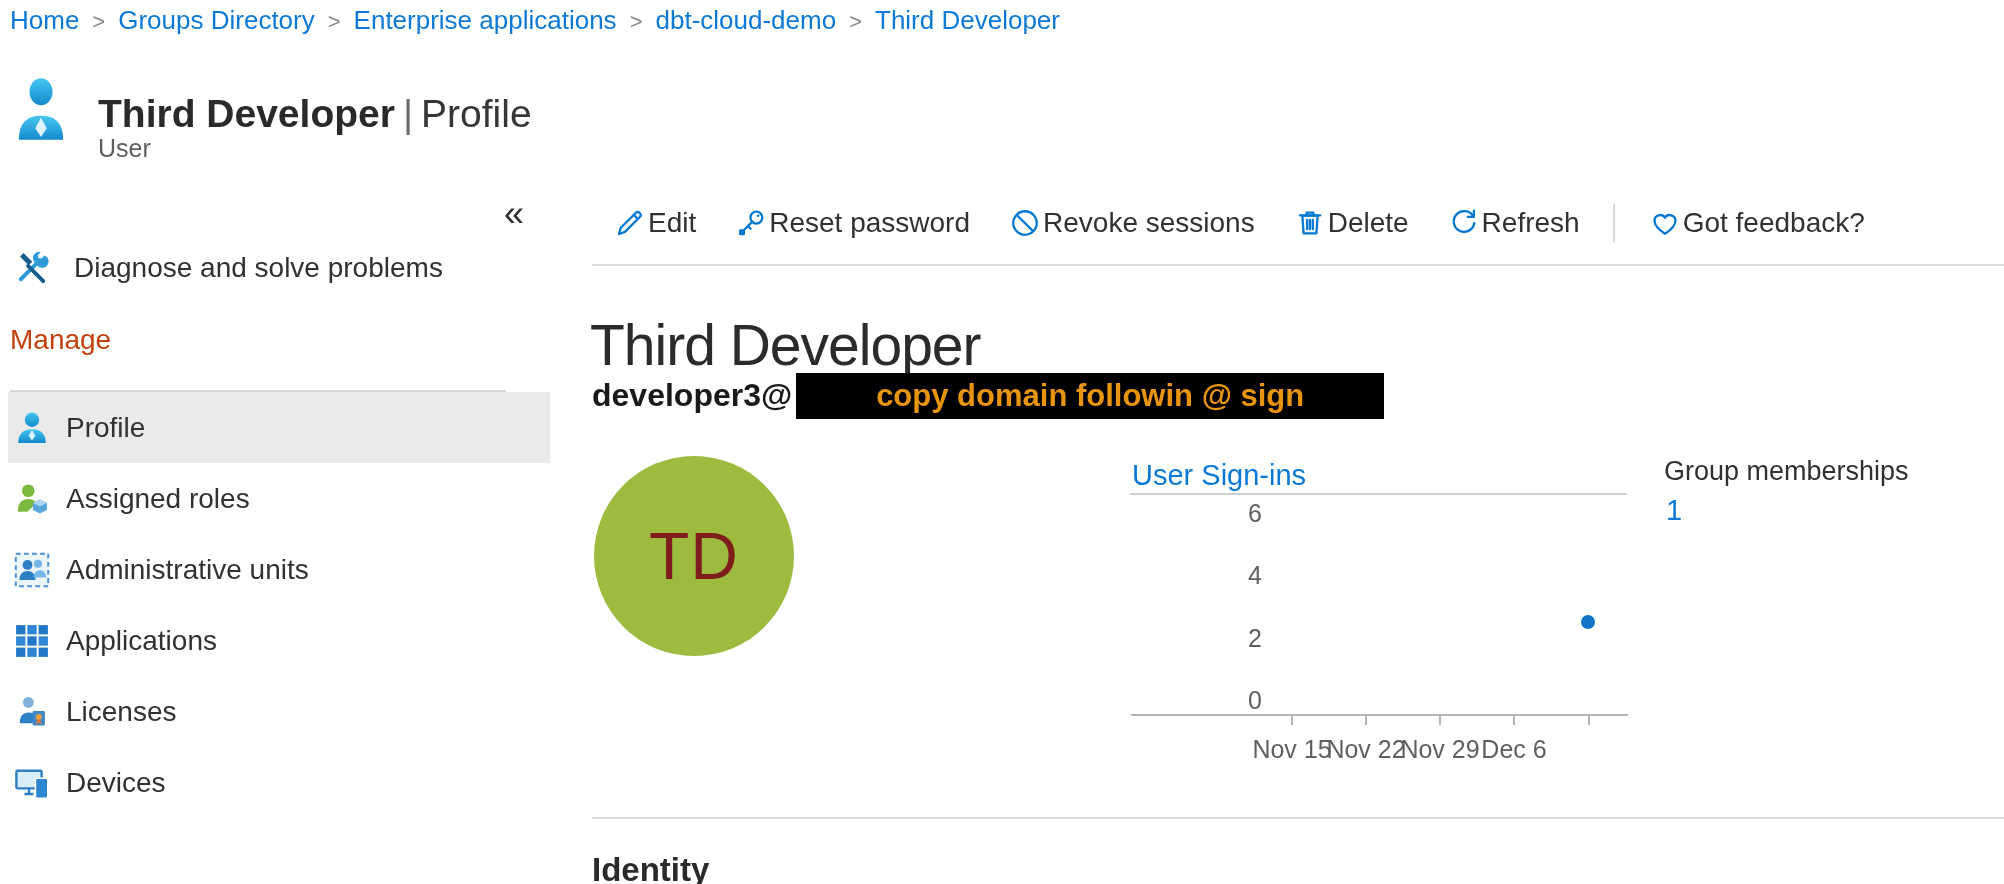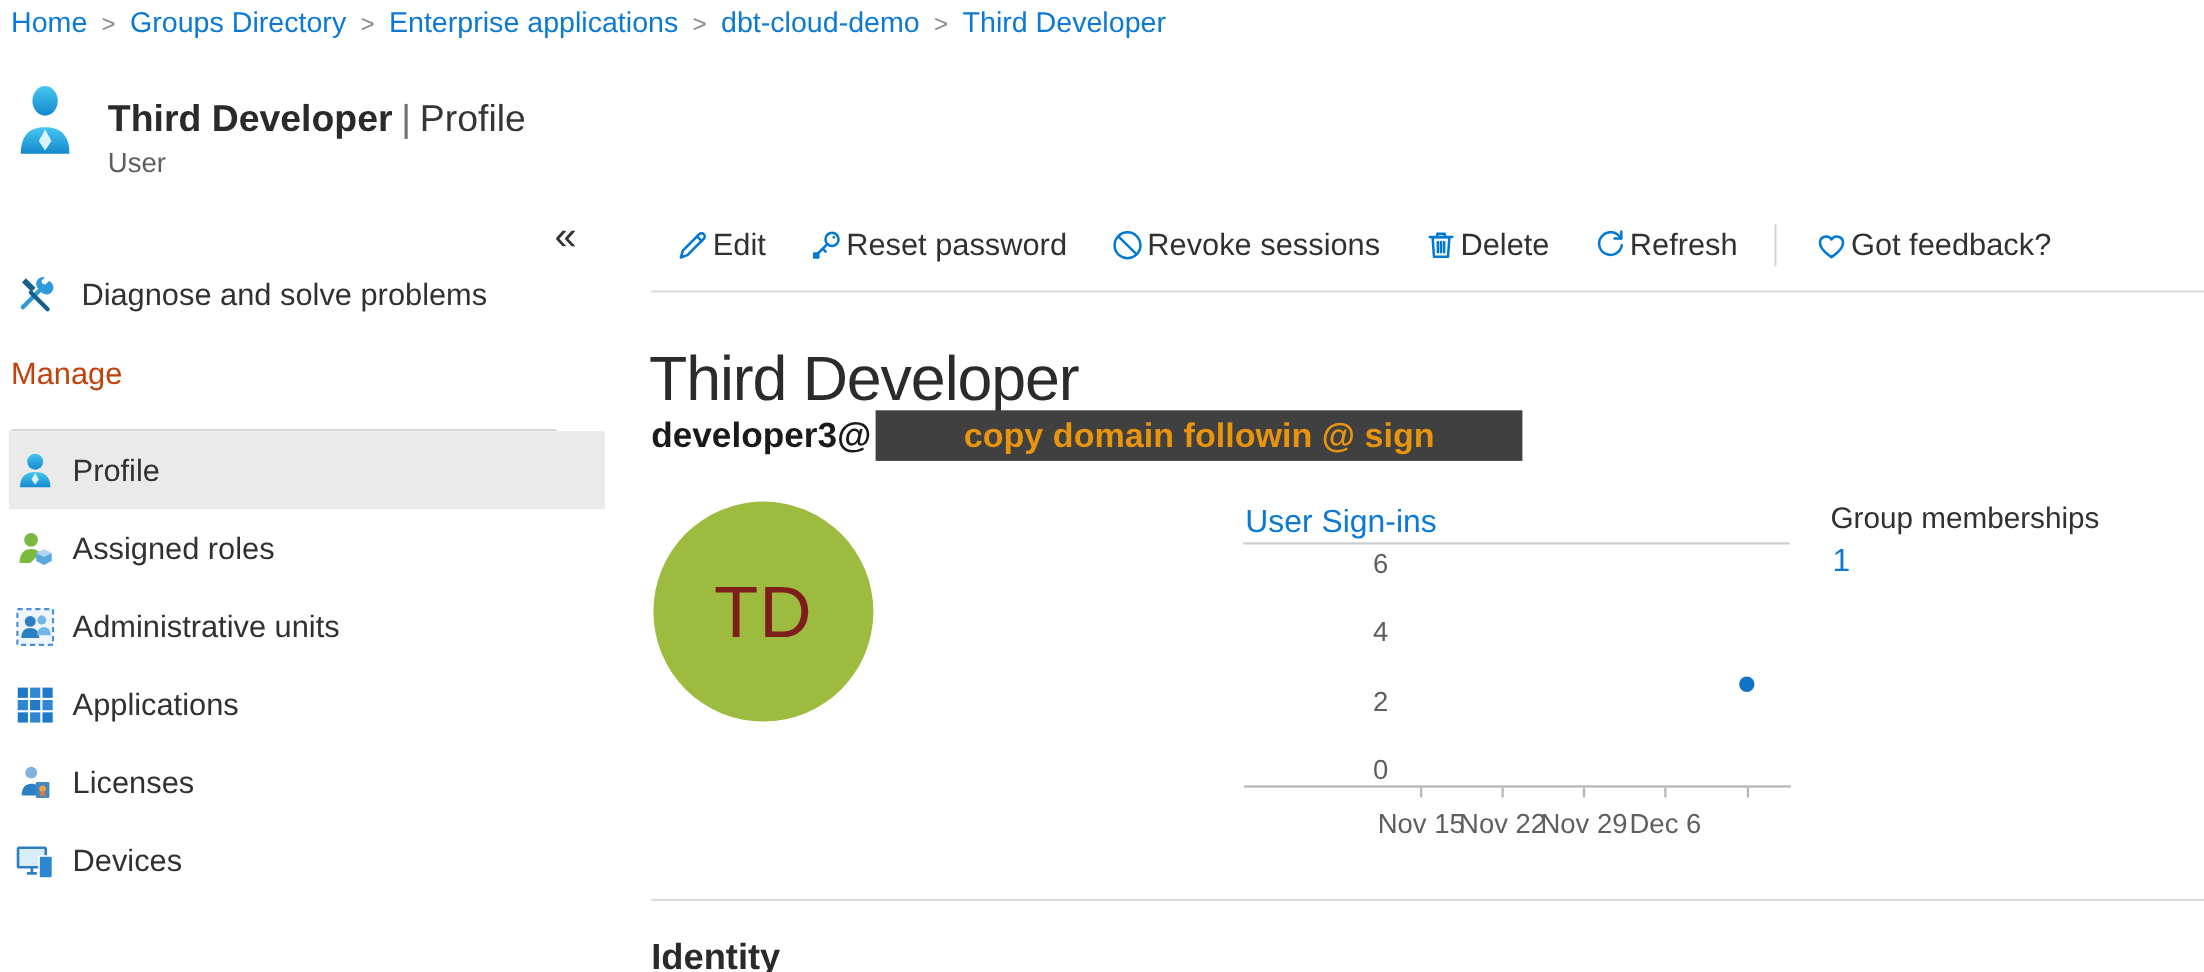--- a/index.html
+++ b/index.html
@@ -5,21 +5,21 @@
   html,body{margin:0;padding:0;}
   body{
     width:2004px;height:884px;position:relative;overflow:hidden;
     background:#ffffff;color:#323130;
     font-family:"Liberation Sans", sans-serif;
   }
   .breadcrumb{position:absolute;top:5px;left:10px;display:flex;align-items:center;gap:13px;font-size:26px;white-space:nowrap;}
   .crumb{color:#0b79d5;cursor:pointer;text-decoration:none;}
   .crumb-sep{color:#8a8886;font-size:22px;transform:translateY(1px);}
   .header-icon{position:absolute;left:16px;top:76px;width:50px;height:66px;}
-  .page-title{position:absolute;left:98px;top:66px;font-size:34px;white-space:nowrap;text-align:center;}
+  .page-title{position:absolute;left:98px;top:66px;font-size:39px;white-space:nowrap;text-align:center;}
   .t-bold{font-weight:700;color:#2b2a29;}
   .t-sep{color:#6f6d6b;font-weight:300;margin:0 8px;}
   .t-reg{font-weight:400;color:#373634;}
   .subtitle{position:absolute;left:98px;top:134px;font-size:25px;color:#605e5c;}
 
   .collapse-btn{position:absolute;left:498px;top:192px;font-size:36px;color:#323130;background:none;border:none;cursor:pointer;font-family:inherit;}
   .toolbar{position:absolute;left:594px;top:198px;height:50px;display:flex;align-items:center;}
   .tb-btn{display:flex;align-items:center;gap:1px;font-size:28px;color:#323130;background:none;border:none;padding:0 19px;font-family:inherit;white-space:nowrap;cursor:pointer;}
   .tb-btn svg{width:34px;height:34px;flex:none;}
   .tb-vdivider{width:2px;height:38px;background:#d8d8d8;margin:0 14px;}
@@ -29,21 +29,21 @@
   .side-diagnose svg,.side-item svg{width:36px;height:36px;flex:none;}
   .side-section{position:absolute;left:10px;top:324px;font-size:28px;font-weight:400;color:#c2410c;}
   .side-divider{position:absolute;left:10px;top:390px;width:496px;border-top:2px solid #d8d8d8;}
   .side-list{position:absolute;left:8px;top:392px;width:542px;}
   .side-item{height:71px;display:flex;align-items:center;gap:16px;padding-left:6px;font-size:28px;cursor:pointer;}
   .side-item.selected{background:#eaeaea;}
 
   .main-h1{position:absolute;left:590px;top:312px;font-size:57px;font-weight:400;color:#2b2b2b;letter-spacing:-1px;white-space:nowrap;}
   .email-row{position:absolute;left:592px;top:381px;height:29px;display:flex;align-items:center;}
   .email-prefix{font-size:32px;font-weight:700;color:#1a1a1a;white-space:nowrap;}
-  .redact-box{margin-left:4px;width:588px;height:46px;background:#404040;color:#e8940f;font-size:31px;font-weight:700;display:flex;align-items:center;justify-content:center;white-space:nowrap;}
+  .redact-box{margin-left:4px;width:588px;height:46px;background:#000000;color:#e8940f;font-size:31px;font-weight:700;display:flex;align-items:center;justify-content:center;white-space:nowrap;}
   .avatar{position:absolute;left:594px;top:456px;width:200px;height:200px;border-radius:50%;background:#9cbb3f;display:flex;align-items:center;justify-content:center;font-size:66px;color:#7f1d1d;letter-spacing:1px;}
 
   .chart{position:absolute;left:1130px;top:455px;width:500px;height:330px;}
   .chart-title{position:absolute;left:2px;top:4px;font-size:29px;color:#0b79d5;cursor:pointer;white-space:nowrap;}
   .chart-topline{position:absolute;left:0;top:38px;width:497px;border-top:2px solid #cfcfcf;}
   .ylab{position:absolute;width:132px;text-align:right;font-size:25px;line-height:26px;color:#5f5f5f;}
   .xaxis{position:absolute;left:1px;top:259px;width:497px;border-top:2px solid #b5b5b5;}
   .tick{position:absolute;top:261px;width:2px;height:9px;background:#b5b5b5;}
   .xlab{position:absolute;top:280px;width:120px;margin-left:-60px;text-align:center;font-size:25px;color:#5f5f5f;white-space:nowrap;}
   .dot{position:absolute;width:14px;height:14px;border-radius:50%;background:#1173c5;}

